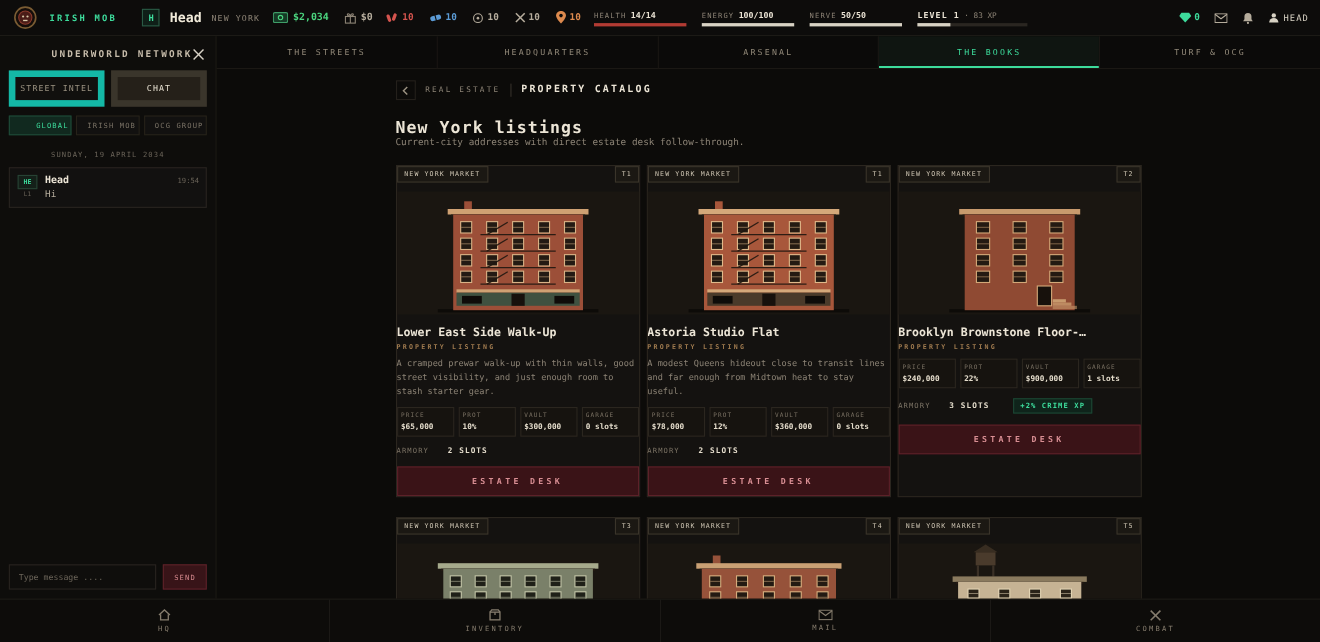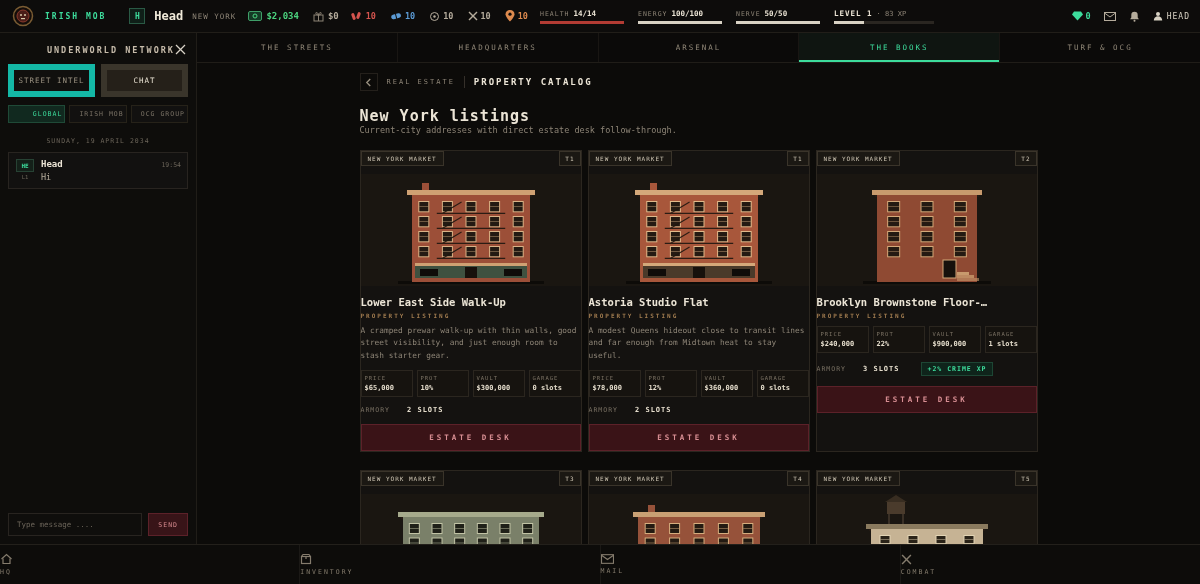--- a/index.html
+++ b/index.html
@@ -114,21 +114,21 @@
   .armory-row{margin-top:9px;display:flex;align-items:center;gap:17px}
   .alabel{font-size:6.5px;letter-spacing:1px;color:#7b7264}
   .aval{font-size:7px;letter-spacing:1px;color:#e5ddcc}
   .perk-chip{margin-left:4px;background:#0f241b;border:1px solid #1d4634;color:#3ddc9c;
     font-size:6.5px;font-weight:bold;letter-spacing:1px;padding:2px 6px}
   .cta{margin-top:10px;width:100%;background:#3a1317;border:1px solid #5c2129;color:#d98f94;
     font-family:inherit;font-size:7.5px;font-weight:bold;letter-spacing:3px;padding:8px 0;cursor:pointer}
 
   
   .bottom-nav{height:40px;display:flex;background:#0d0c0a;border-top:1px solid #23201b}
-  .bn-item{flex:1;display:flex;flex-direction:column;align-items:flex-start;justify-content:center;
+  .bn-item{flex:1;display:flex;flex-direction:column;align-items:center;justify-content:center;
     gap:3px;color:#857c6d;border-left:1px solid #1b1916;cursor:pointer;position:relative}
   .bn-item:first-child{border-left:none}
   .bn-label{font-size:6.5px;letter-spacing:2px}
   .bn-item.active{color:#3ddc9c}
   .bn-item.active::after{content:"";position:absolute;top:0;left:50%;transform:translateX(-50%);
     width:120px;height:2px;background:#3ddc9c}
 </style>
 </head>
 <body>
 

